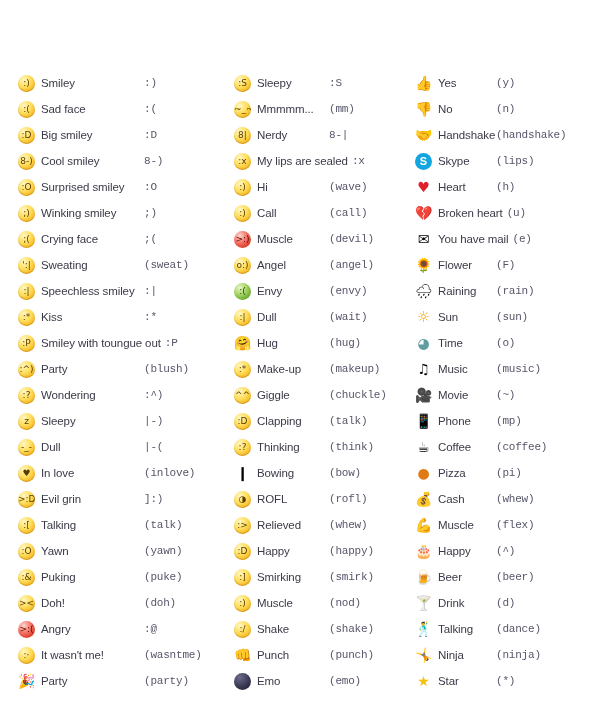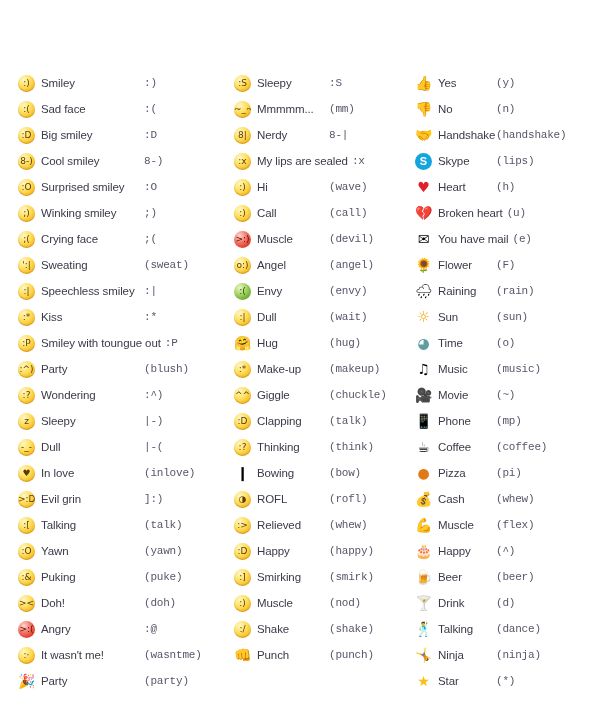--- a/index.html
+++ b/index.html
@@ -434,20 +434,27 @@
             <span class="face">:/</span>
           </span>
           <span class="label">Shake</span>
           <span class="code code-cell">(shake)</span>
         </div>
         <div class="row">
           <span class="glyph">👊</span>
           <span class="label">Punch</span>
           <span class="code code-cell">(punch)</span>
         </div>
+        <div class="row">
+          <span class="emo-icon ball-dark">
+            <span class="face" style="color: rgb(255, 255, 255);"></span>
+          </span>
+          <span class="label">Emo</span>
+          <span class="code code-cell">(emo)</span>
+        </div>
       </div>
       <div class="column col-3">
         <div class="row">
           <span class="glyph">👍</span>
           <span class="label">Yes</span>
           <span class="code code-cell">(y)</span>
         </div>
         <div class="row">
           <span class="glyph">👎</span>
           <span class="label">No</span>

